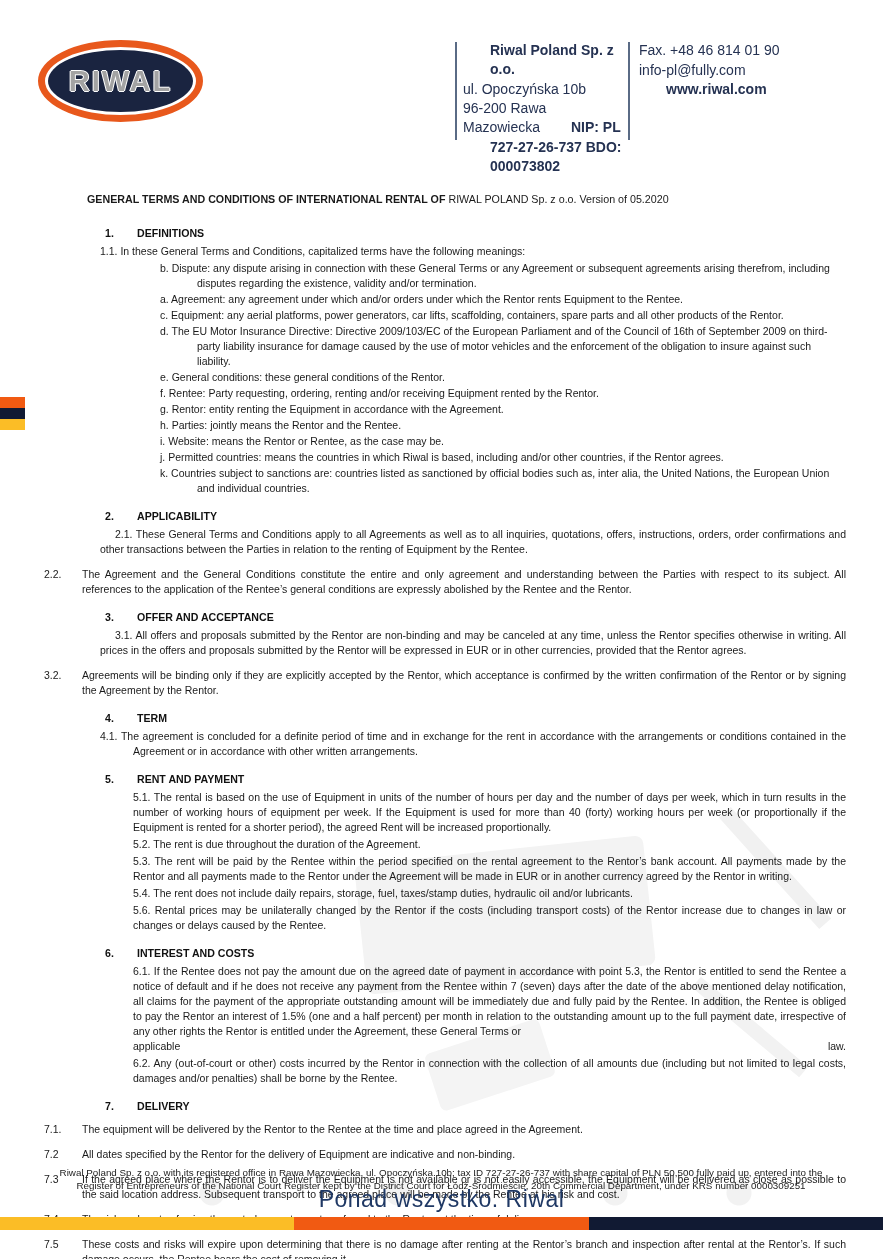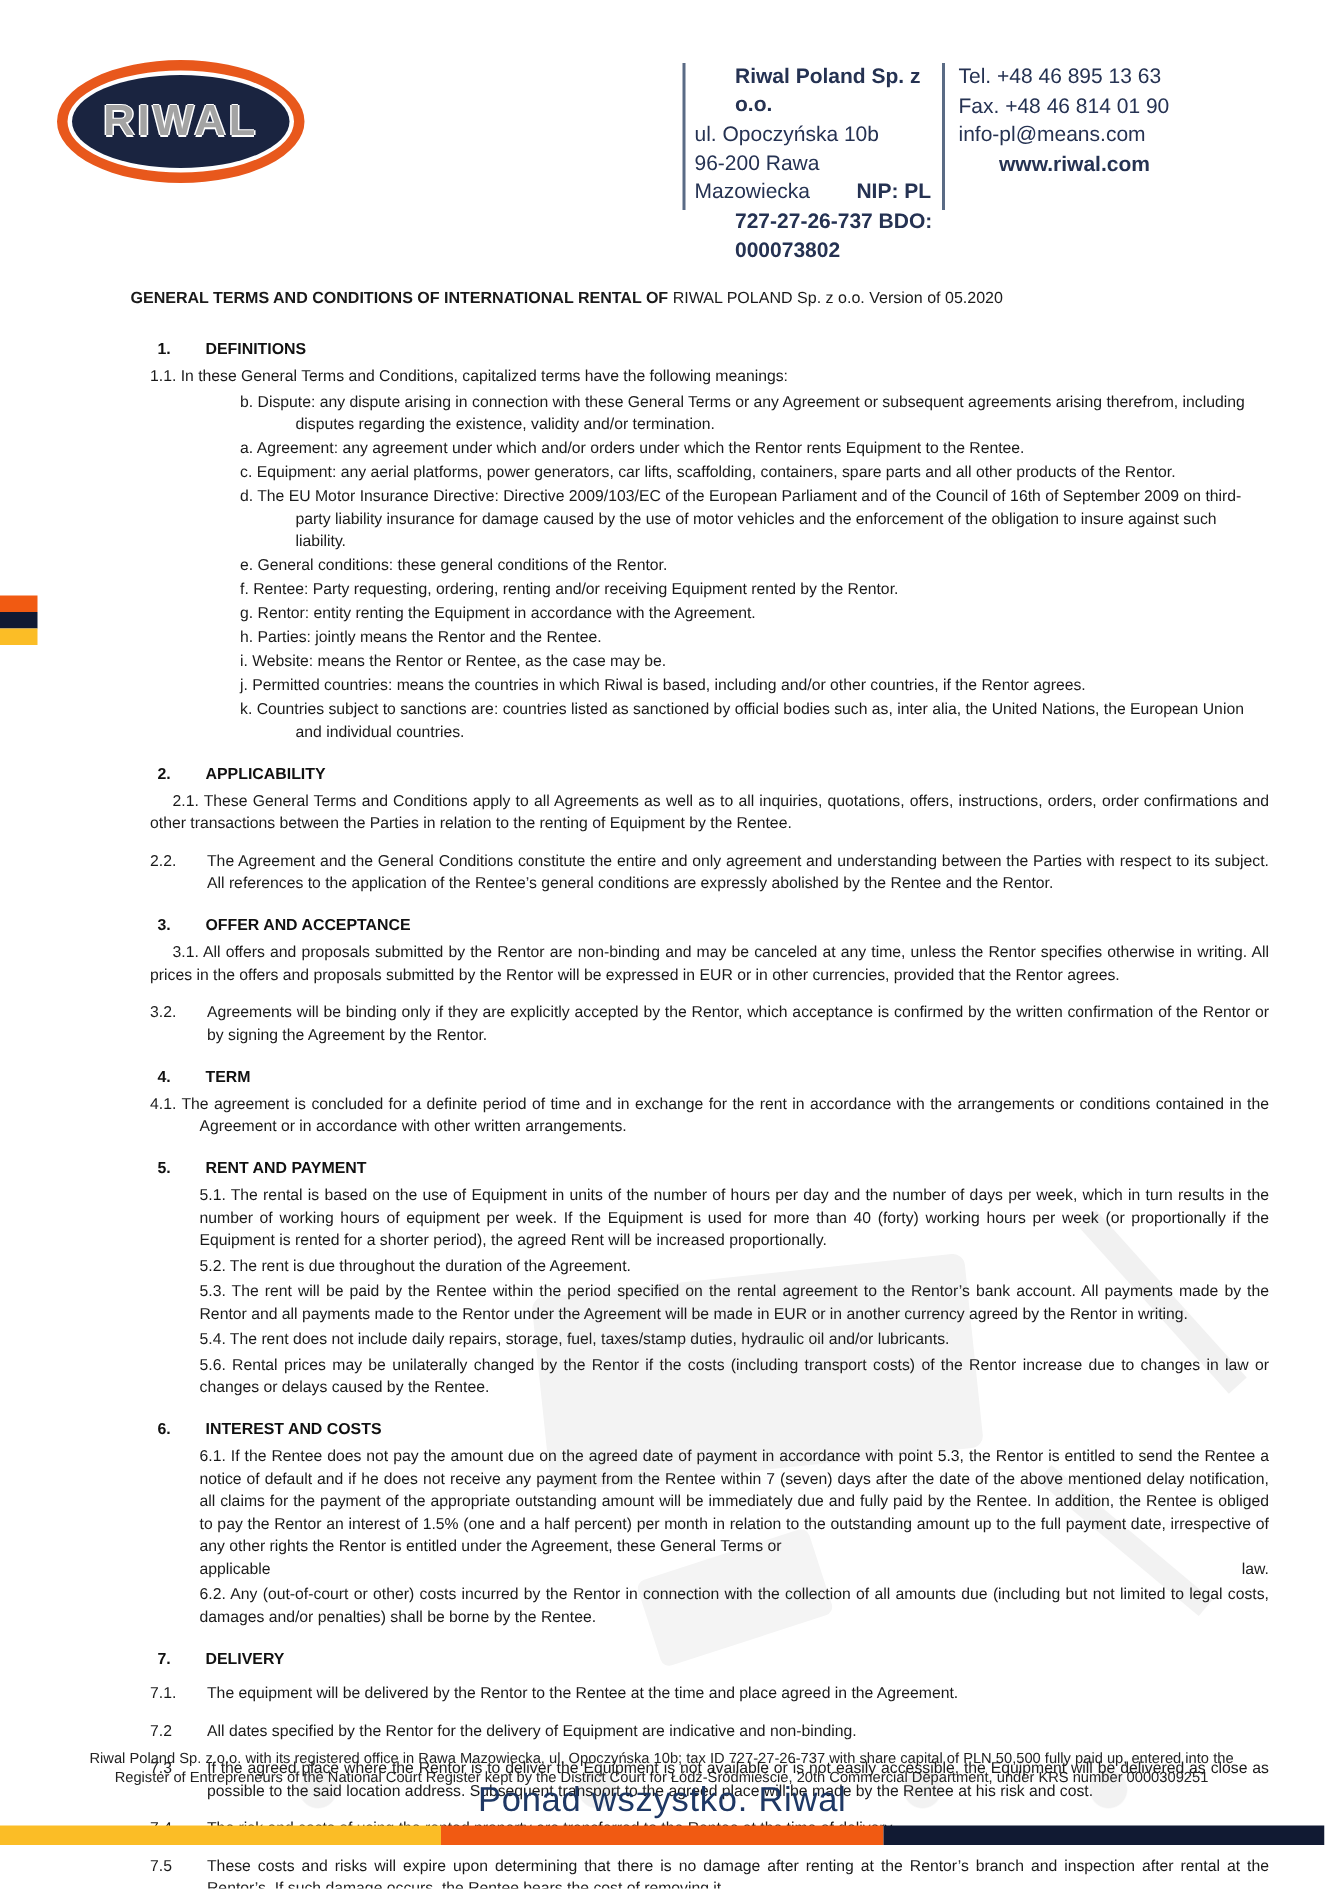--- a/index.html
+++ b/index.html
@@ -45,21 +45,21 @@
     margin:14px 0 5px 105px; font-weight:bold; font-size:10.6px; color:#111;
   }
   .sec-num { display:inline-block; width:32px; }
   .para {
     font-size:10.5px; line-height:1.43; text-align:justify;
     margin:0 0 2px 0; color:#1a1a1a;
   }
   .intro   { margin-left:100px; text-align:left; }
   .def     { margin-left:160px; padding-left:37px; text-indent:-37px; text-align:left; margin-bottom:1px; }
   .numflush{ margin-left:100px; text-indent:15px; }
-  .numhang { margin-left:100px; padding-left:38px; text-indent:-38px; }
+  .numhang { margin-left:44px; padding-left:38px; text-indent:-38px; }
   .numhang .pnum { display:inline-block; width:38px; text-indent:0; }
   .p41     { margin-left:100px; padding-left:33px; text-indent:-33px; }
   .sub     { margin-left:133px; }
   .gap     { margin-top:10px; }
   .spread  { display:flex; justify-content:space-between; text-indent:0; }
   
   .footer-reg {
     position:absolute; left:46px; top:1166px; width:790px;
     font-size:9.8px; line-height:1.34; text-align:center; color:#222222;
   }
@@ -91,23 +91,22 @@
 <div class="addr">
   <div class="b">Riwal Poland Sp. z o.o.</div>
   <div>ul. Opoczyńska 10b</div>
   <div>96-200 Rawa</div>
   <div><span>Mazowiecka</span> <span class="b">NIP: PL</span></div>
   <div class="b">727-27-26-737 BDO:</div>
   <div class="b">000073802</div>
 </div>
 
 <div class="contact">
-  <div>Tel. +48 46 895 13 63</div>
   <div>Fax. +48 46 814 01 90</div>
-  <div>info-pl@means.com</div>
+  <div>info-pl@fully.com</div>
   <div class="b">www.riwal.com</div>
 </div>
 
 <div class="doc-title">
   <span class="b">GENERAL TERMS AND CONDITIONS OF INTERNATIONAL RENTAL OF</span>
   <span>RIWAL POLAND Sp. z o.o. Version of 05.2020</span>
 </div>
 
 <div class="side-tab">
     <div style="background: rgb(241, 90, 18);"></div>

